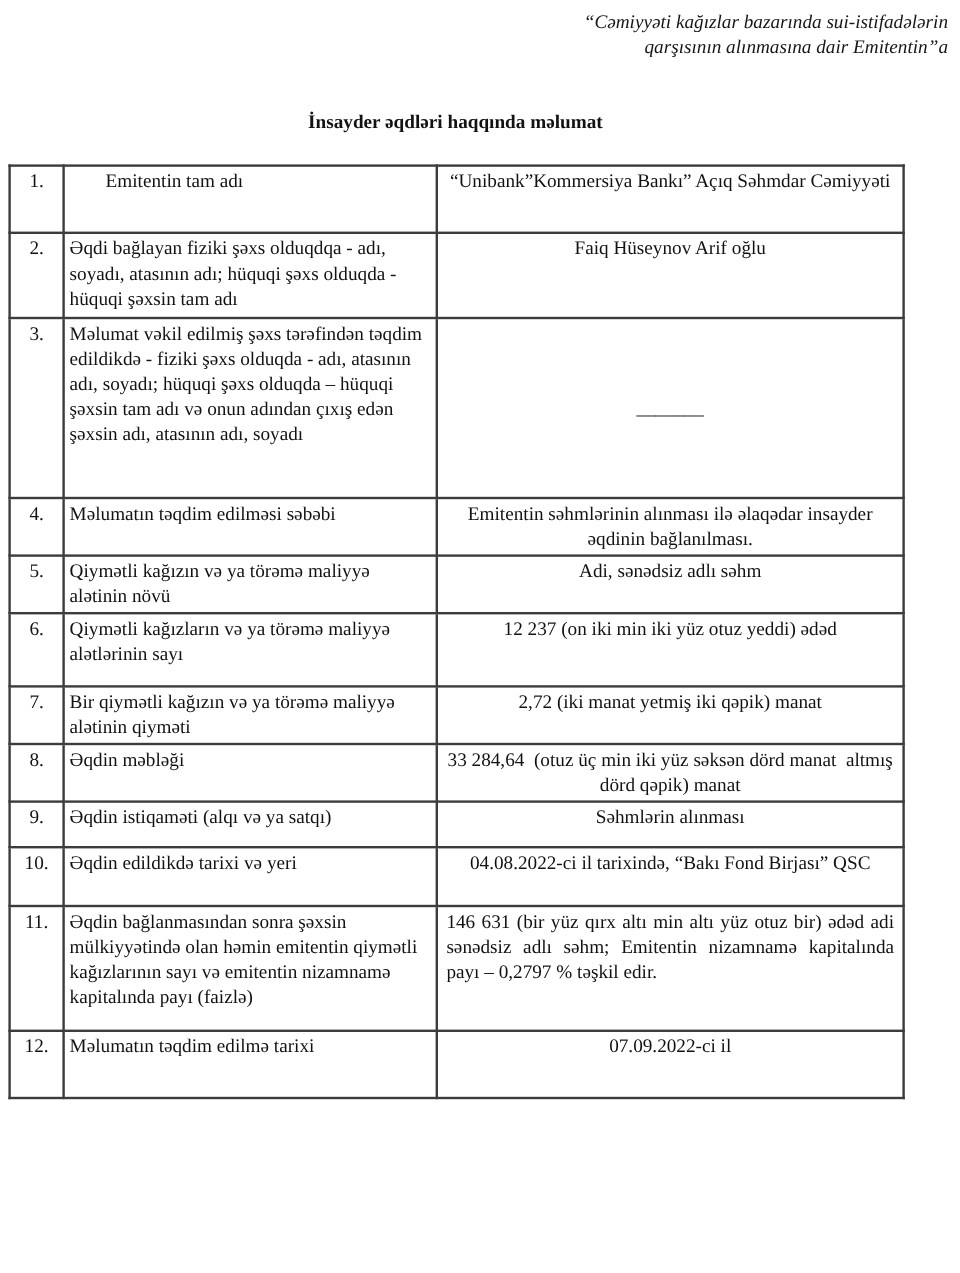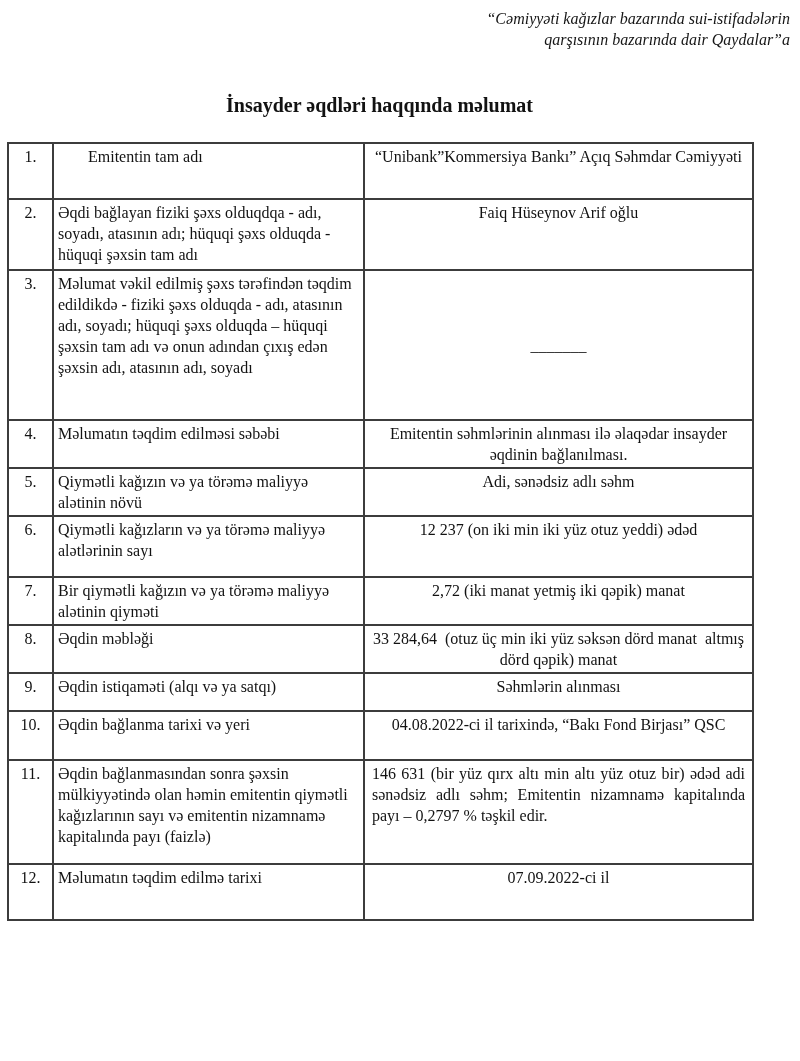--- a/index.html
+++ b/index.html
@@ -24,21 +24,21 @@
     line-height: 21px;
     color: #161616;
   }
   .doc-header .annex {
     font-weight: bold;
   }
   .doc-title {
     width: 745px;
     margin: 44px 0 0 7px;
     text-align: center;
-    font-size: 20px;
+    font-size: 16px;
     font-weight: bold;
     color: #121212;
   }
   table.form {
     border-collapse: collapse;
     table-layout: fixed;
     width: 745px;
     margin: 25px 0 0 7px;
   }
   table.form td {
@@ -86,21 +86,21 @@
     padding: 2px 7px 2px 7px;
   }
 </style>
 </head>
 <body>
 
 <div class="page">
 
   <div class="doc-header">
     <div>“Cəmiyyəti kağızlar bazarında sui-istifadələrin</div>
-    <div>qarşısının bazarında dair Qaydalar”a</div>
+    <div>qarşısının alınmasına dair Emitentin”a</div>
   </div>
 
   <div class="doc-title">İnsayder əqdləri haqqında məlumat</div>
 
   <table class="form">
     <colgroup>
       <col style="width:45px">
       <col style="width:311px">
       <col style="width:389px">
     </colgroup>
@@ -145,21 +145,21 @@
         <td class="c-label">Əqdin məbləği</td>
         <td class="c-value">33 284,64  (otuz üç min iki yüz səksən dörd manat  altmış dörd qəpik) manat</td>
       </tr>
       <tr class="r9">
         <td class="c-num">9.</td>
         <td class="c-label">Əqdin istiqaməti (alqı və ya satqı)</td>
         <td class="c-value">Səhmlərin alınması</td>
       </tr>
       <tr class="r10">
         <td class="c-num">10.</td>
-        <td class="c-label">Əqdin bağlanma tarixi və yeri</td>
+        <td class="c-label">Əqdin edildikdə tarixi və yeri</td>
         <td class="c-value">04.08.2022-ci il tarixində, “Bakı Fond Birjası” QSC</td>
       </tr>
       <tr class="r11">
         <td class="c-num">11.</td>
         <td class="c-label">Əqdin bağlanmasından sonra şəxsin mülkiyyətində olan həmin emitentin qiymətli kağızlarının sayı və emitentin nizamnamə kapitalında payı (faizlə)</td>
         <td class="c-value">146 631 (bir yüz qırx altı min altı yüz otuz bir) ədəd adi sənədsiz adlı səhm; Emitentin nizamnamə kapitalında payı – 0,2797 % təşkil edir.</td>
       </tr>
       <tr class="r12">
         <td class="c-num">12.</td>
         <td class="c-label">Məlumatın təqdim edilmə tarixi</td>

